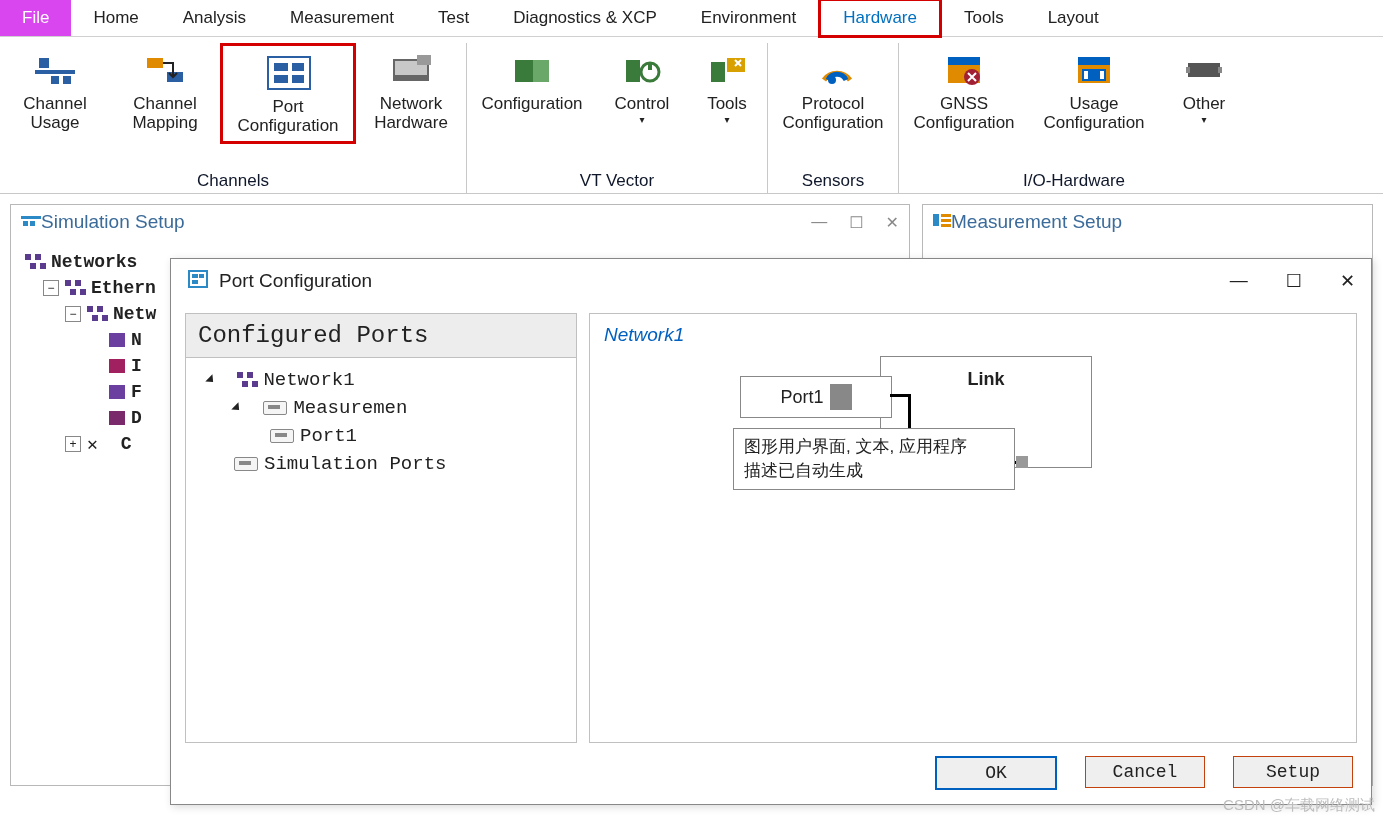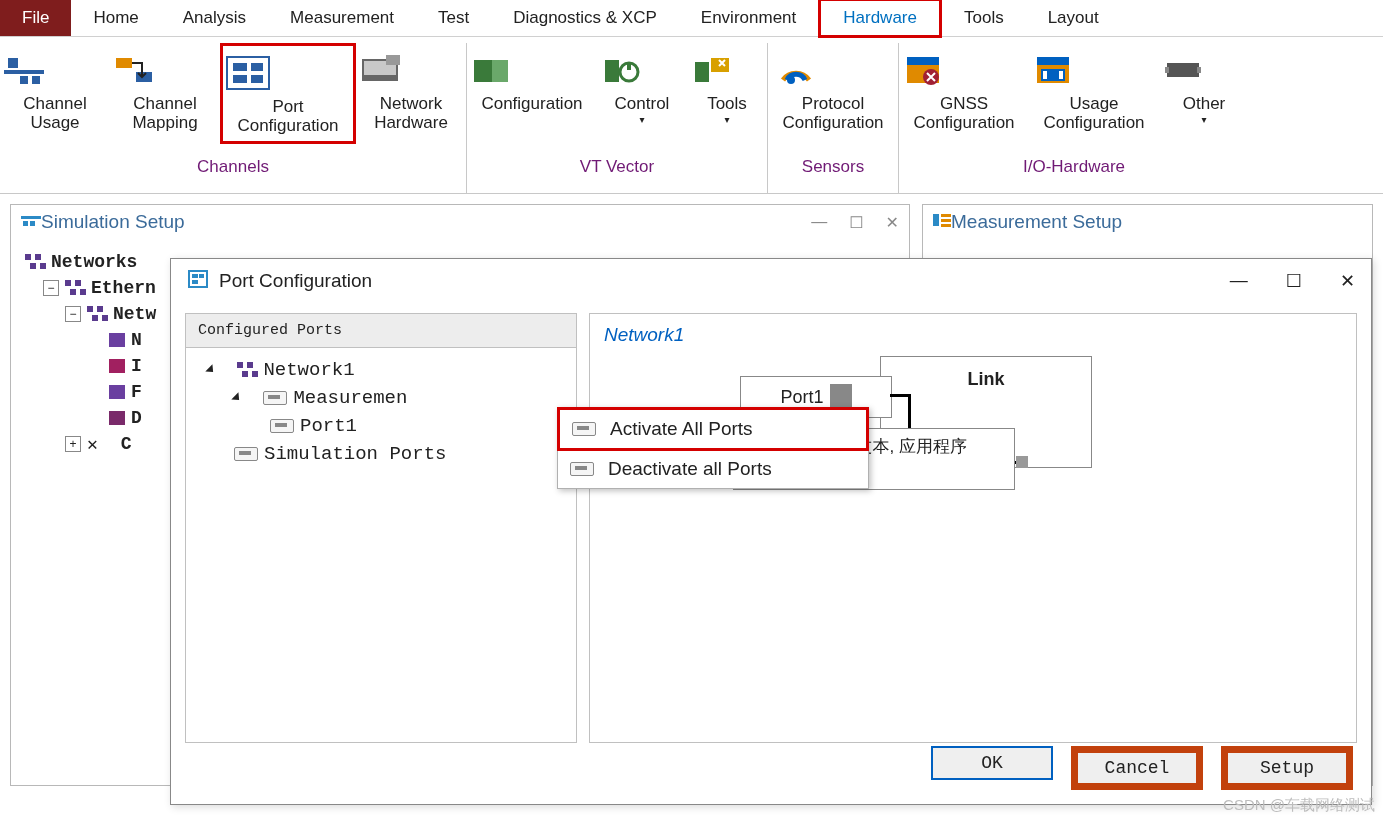--- a/index.html
+++ b/index.html
@@ -1,47 +1,47 @@
 <!DOCTYPE html>
 <html><head>
 <meta charset="utf-8">
 <style>
   html,body{margin:0;padding:0;font-family:"Segoe UI",Tahoma,sans-serif;font-size:14px;color:#222;background:#fff;overflow:hidden;width:1383px;height:819px;}
   
   .menubar{display:flex;align-items:stretch;height:36px;border-bottom:1px solid #d0d0d0;}
   .menubar .mitem{display:flex;align-items:center;padding:0 22px;font-size:17px;color:#222;border-right:0;}
-  .menubar .mitem.file{background:#7f1d1d;color:#fff;}
+  .menubar .mitem.file{background:#d946ef;color:#fff;}
   .menubar .mitem.active{color:#0070c0;border:3px solid #d40000;margin:-2px 0;}
   
   .ribbon{display:flex;align-items:flex-start;height:150px;border-bottom:1px solid #c8c8c8;padding-top:6px;}
   .rgroup{display:flex;flex-direction:column;align-items:center;border-right:1px solid #c8c8c8;height:100%;}
   .rgroup .items{display:flex;gap:0;}
-  .ritem{display:flex;flex-direction:column;justify-content:flex-start;width:110px;padding:6px 0;text-align:center;font-size:17px;line-height:1.1;}
+  .ritem{display:flex;flex-direction:column;align-items:center;justify-content:flex-start;width:110px;padding:6px 0;text-align:center;font-size:17px;line-height:1.1;}
   .ritem .ico{width:48px;height:42px;display:flex;align-items:center;justify-content:center;margin-bottom:4px;}
   .ritem.highlight{border:3px solid #d40000;}
-  .rgroup .glabel{font-size:17px;color:#701a75;margin-top:auto;margin-bottom:16px;}
+  .rgroup .glabel{font-size:17px;color:#0f172a;margin-top:auto;margin-bottom:2px;}
   
   .workspace{display:flex;gap:12px;padding:10px;}
   .panel{border:1px solid #b8b8b8;flex:1;position:relative;min-height:580px;}
   .panel .titlebar{display:flex;align-items:center;gap:0;height:34px;padding:0 10px;color:#3b6b9a;font-size:19px;}
   .panel .winbtns{margin-left:auto;display:flex;gap:22px;color:#888;}
   .panel .winbtns span{font-size:16px;}
   .tree{padding:10px 14px;font-family:"Courier New",monospace;font-size:18px;font-weight:bold;color:#222;}
   .tree .row{display:flex;align-items:center;gap:6px;height:26px;}
   .tree .ind1{padding-left:18px;}
   .tree .ind2{padding-left:40px;}
   .tree .ind3{padding-left:84px;}
   .expander{width:14px;height:14px;border:1px solid #888;display:inline-flex;align-items:center;justify-content:center;font-size:12px;font-weight:normal;line-height:1;font-family:sans-serif;}
   
   .dialog{position:absolute;left:170px;top:258px;width:1200px;height:545px;background:#fff;border:1px solid #888;box-shadow:2px 2px 8px rgba(0,0,0,.15);}
   .dialog .dtitle{display:flex;align-items:center;gap:10px;height:44px;padding:0 16px;font-size:19px;}
   .dialog .dtitle .dwinbtns{margin-left:auto;display:flex;gap:38px;font-size:18px;}
   .dialog .dbody{display:flex;gap:12px;padding:10px 14px;height:430px;}
   .dtree{width:390px;border:1px solid #c0c0c0;}
-  .dtree .dthead{background:#ededed;border-bottom:1px solid #c0c0c0;padding:8px 12px;font-family:"Courier New",monospace;font-size:15px;}
+  .dtree .dthead{background:#ededed;border-bottom:1px solid #c0c0c0;padding:8px 12px;font-family:"Courier New",monospace;font-size:24px;}
   .dtree .dtbody{padding:8px 6px;font-family:"Courier New",monospace;font-size:19px;}
   .dtree .drow{display:flex;align-items:center;height:28px;gap:6px;}
   .dtree .di1{padding-left:16px;}
   .dtree .di2{padding-left:42px;}
   .dtree .di3{padding-left:78px;}
   .dtree .di2b{padding-left:42px;}
   .tri{display:inline-block;width:0;height:0;border-left:6px solid #555;border-top:5px solid transparent;border-bottom:5px solid transparent;}
   .tri.open{transform:rotate(45deg);border-left-color:#222;}
   .portico{width:22px;height:12px;border:1px solid #888;border-radius:2px;display:inline-block;position:relative;background:#f5f5f5;}
   .portico::after{content:"";position:absolute;left:4px;top:3px;width:12px;height:4px;background:#888;}
@@ -54,22 +54,22 @@
   .diagpane .nettitle{color:#0060c0;font-style:italic;font-size:19px;}
   .linkbox{position:absolute;left:290px;top:42px;width:210px;height:110px;border:1px solid #888;}
   .linkbox .lh{text-align:center;font-weight:bold;font-size:18px;padding:4px 0;margin-top:8px;}
   .portbox{position:absolute;left:150px;top:62px;width:150px;height:40px;border:1px solid #888;display:flex;align-items:center;justify-content:center;font-size:18px;background:#fff;}
   .portplug{width:22px;height:26px;background:#888;margin-left:6px;}
   .wire-h{position:absolute;height:3px;background:#000;}
   .wire-v{position:absolute;width:3px;background:#000;}
   .tooltip{position:absolute;left:143px;top:114px;width:260px;background:#fff;border:1px solid #888;padding:6px 10px;font-size:17px;line-height:1.4;}
   .endsq{position:absolute;width:12px;height:12px;background:#999;}
   
-  .dbtns{position:absolute;right:18px;bottom:14px;display:flex;gap:18px;}
-  .dbtn{width:118px;height:30px;border:7px solid #c2410c;background:#efefef;font-family:"Courier New",monospace;font-size:18px;display:flex;align-items:center;justify-content:center;}
+  .dbtns{position:absolute;right:18px;bottom:14px;display:flex;gap:28px;}
+  .dbtn{width:118px;height:30px;border:1px solid #c2410c;background:#efefef;font-family:"Courier New",monospace;font-size:18px;display:flex;align-items:center;justify-content:center;}
   .dbtn.primary{border:2px solid #0060c0;}
   .watermark{position:absolute;right:8px;bottom:4px;color:#bdbdbd;font-size:15px;}
   .neticon{display:inline-block;width:20px;height:16px;position:relative;}
   .neticon::before{content:"";position:absolute;left:0;top:0;width:6px;height:6px;background:#5a3b8e;}
   .neticon::after{content:"";position:absolute;left:10px;top:0;width:6px;height:6px;background:#5a3b8e;box-shadow:-5px 9px 0 #5a3b8e,5px 9px 0 #5a3b8e;}
   .smico{width:16px;height:14px;display:inline-block;}
 </style>
 </head>
 <body>
 
@@ -344,30 +344,20 @@
       <div class="wire-v" style="left:318px;top:80px;height:70px"></div>
       <div class="wire-h" style="left:318px;top:147px;width:110px"></div>
       <div class="endsq" style="left:426px;top:142px"></div>
       <div class="tooltip">
         <div>图形用户界面, 文本, 应用程序</div>
         <div>描述已自动生成</div>
       </div>
     </div>
   </div>
 
-  <div class="ctxmenu">
-    <div class="citem hl">
-      <span class="portico"></span>
-      <span>Activate All Ports</span>
-    </div>
-    <div class="citem">
-      <span class="portico"></span>
-      <span>Deactivate all Ports</span>
-    </div>
-  </div>
 
   <div class="dbtns">
     <div class="dbtn primary">OK</div>
     <div class="dbtn">Cancel</div>
     <div class="dbtn">Setup</div>
   </div>
 </div>
 
 <div class="watermark">CSDN @车载网络测试</div>
 

